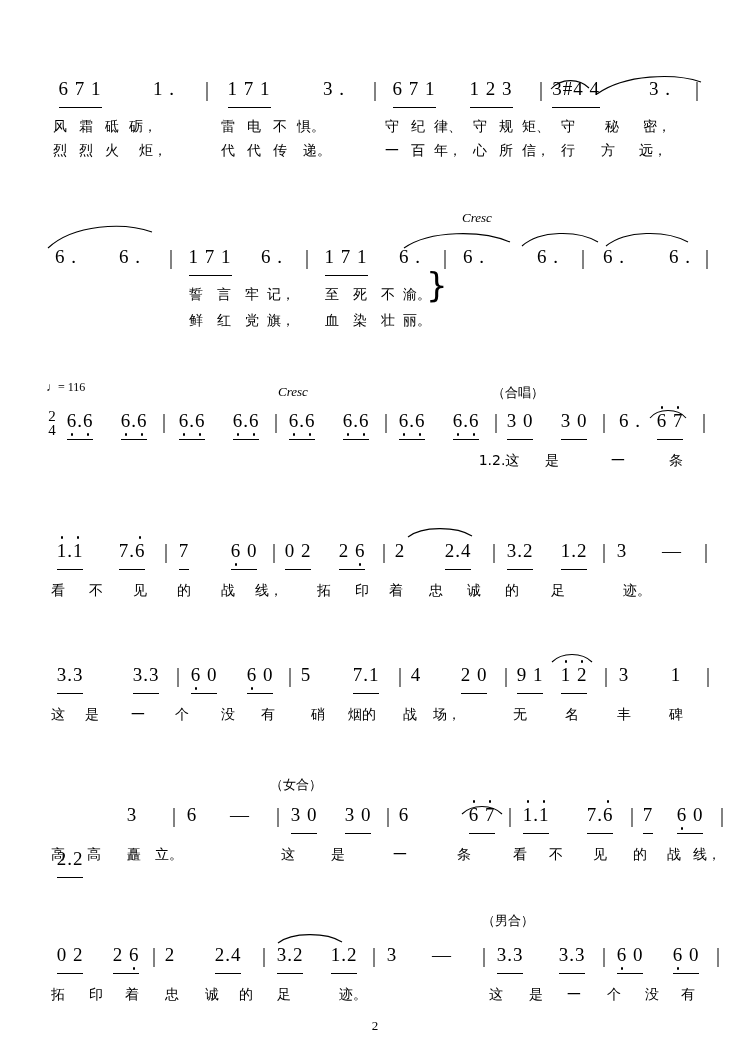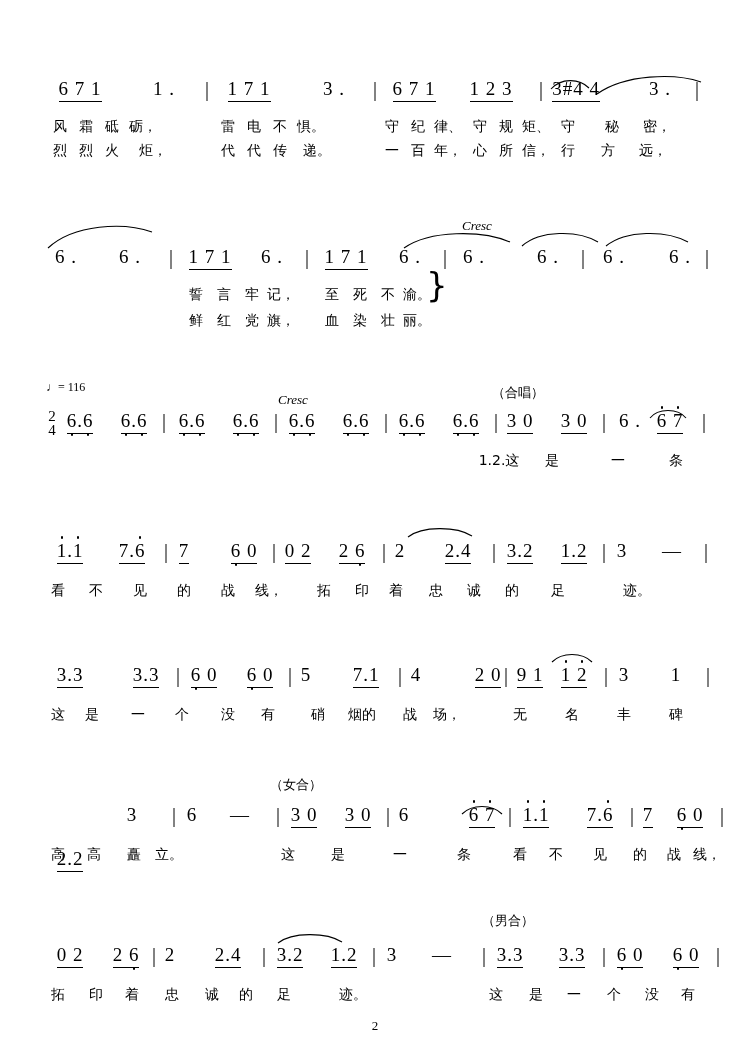--- a/index.html
+++ b/index.html
@@ -48,21 +48,21 @@
 
   
   .note {
     font-size: 19px;
     line-height: 22px;
     letter-spacing: 1px;
     white-space: nowrap;
   }
 
   
-  .u1 { border-bottom: 1.3px solid #000; padding-bottom: 1px; display: inline-block; }
+  .u1 { border-bottom: 1.3px solid #000; padding-bottom: 7px; display: inline-block; }
 
   
   .dotabove { position: relative; display: inline-block; }
   .dotabove::before {
     content: "";
     position: absolute;
     top: -4px; left: 50%;
     width: 2.6px; height: 2.6px;
     margin-left: -1.3px;
     background: #000;
@@ -88,21 +88,20 @@
     font-size: 14px;
     line-height: 20px;
     font-family: "DejaVu Sans", sans-serif;
     white-space: nowrap;
   }
 
   .mark {
     font-size: 13px;
     font-style: italic;
     font-family: "Liberation Serif", serif;
-    margin-top: 8px;
   }
   .mark-cn {
     font-size: 13px;
     font-family: "DejaVu Sans", sans-serif;
     font-style: normal;
   }
 
   .tempo {
     font-size: 12px;
     font-family: "Liberation Serif", serif;
@@ -362,21 +361,21 @@
       <div class="cell note" style="left:48px; width:44px;"><span class="u1">3.3</span></div>
       <div class="cell note" style="left:124px; width:44px;"><span class="u1">3.3</span></div>
       <div class="cell bar" style="left:172px; width:12px;">|</div>
       <div class="cell note" style="left:182px; width:44px;"><span class="u1"><span class="dotbelow">6</span> 0</span></div>
       <div class="cell note" style="left:238px; width:44px;"><span class="u1"><span class="dotbelow">6</span> 0</span></div>
       <div class="cell bar" style="left:284px; width:12px;">|</div>
       <div class="cell note" style="left:294px; width:24px;">5</div>
       <div class="cell note" style="left:344px; width:44px;"><span class="u1">7.1</span></div>
       <div class="cell bar" style="left:394px; width:12px;">|</div>
       <div class="cell note" style="left:404px; width:24px;">4</div>
-      <div class="cell note" style="left:466px; width:44px;"><span class="u1">2 0</span></div>
+      <div class="cell note" style="left:452px; width:44px;"><span class="u1">2 0</span></div>
       <div class="cell bar" style="left:500px; width:12px;">|</div>
       <div class="cell note" style="left:508px; width:44px;"><span class="u1">9 1</span></div>
       <div class="cell note" style="left:552px; width:44px;"><span class="u1"><span class="dotabove">1</span> <span class="dotabove">2</span></span></div>
       <div class="cell bar" style="left:600px; width:12px;">|</div>
       <div class="cell note" style="left:612px; width:24px;">3</div>
       <div class="cell note" style="left:664px; width:24px;">1</div>
       <div class="cell bar" style="left:702px; width:12px;">|</div>
     </div>
 
     <div class="lyric-row" style="top:20px;">

